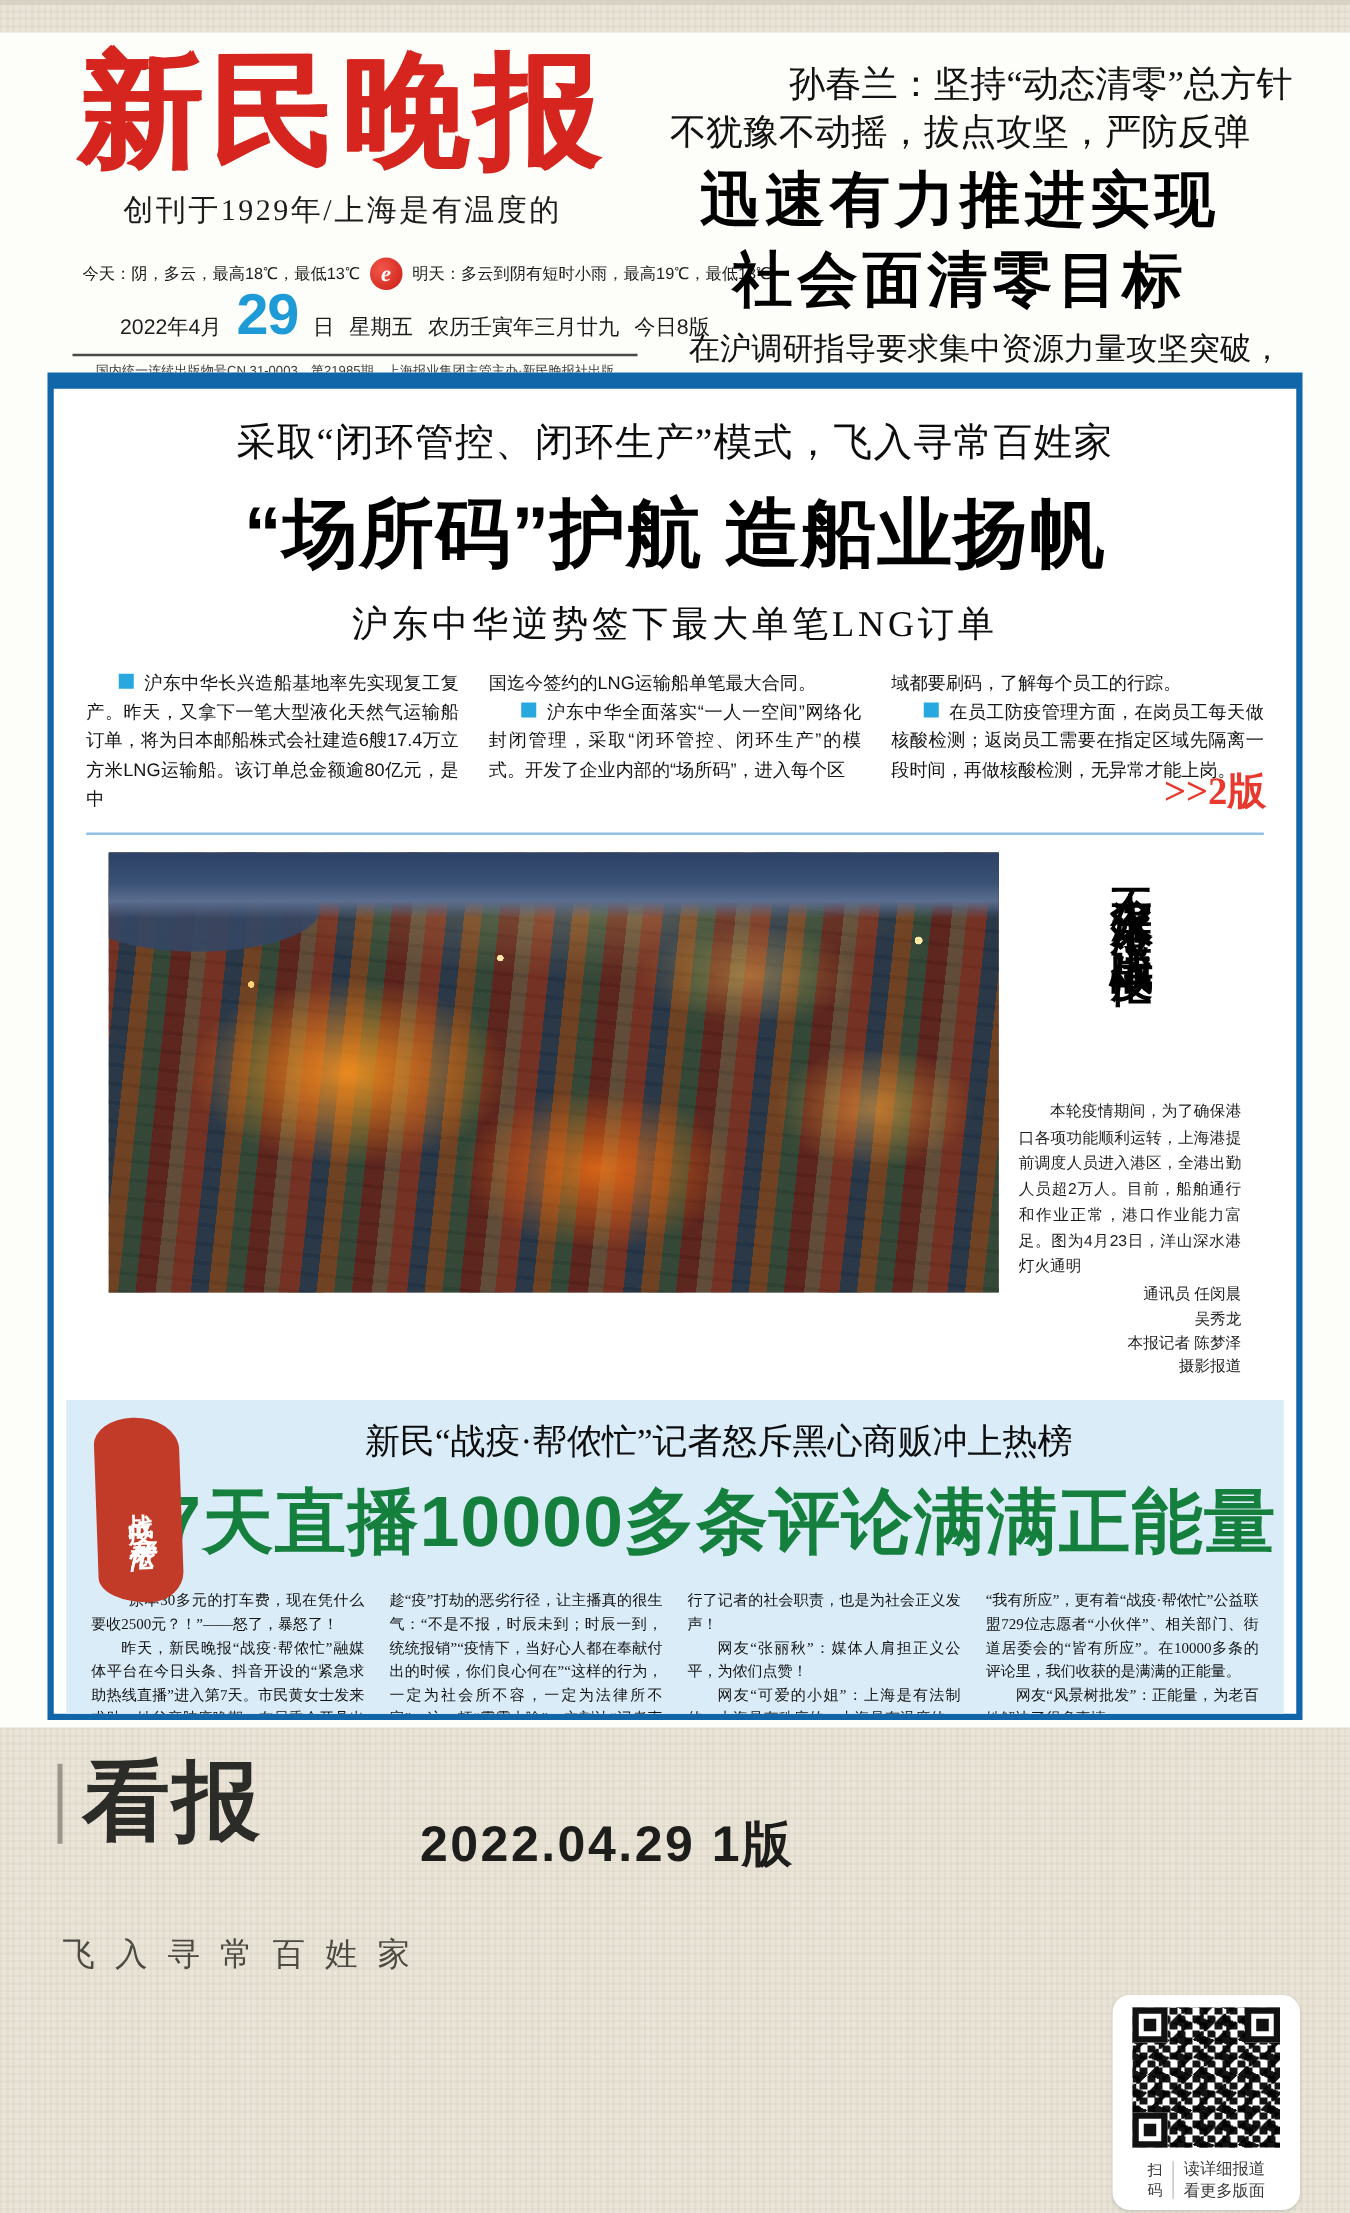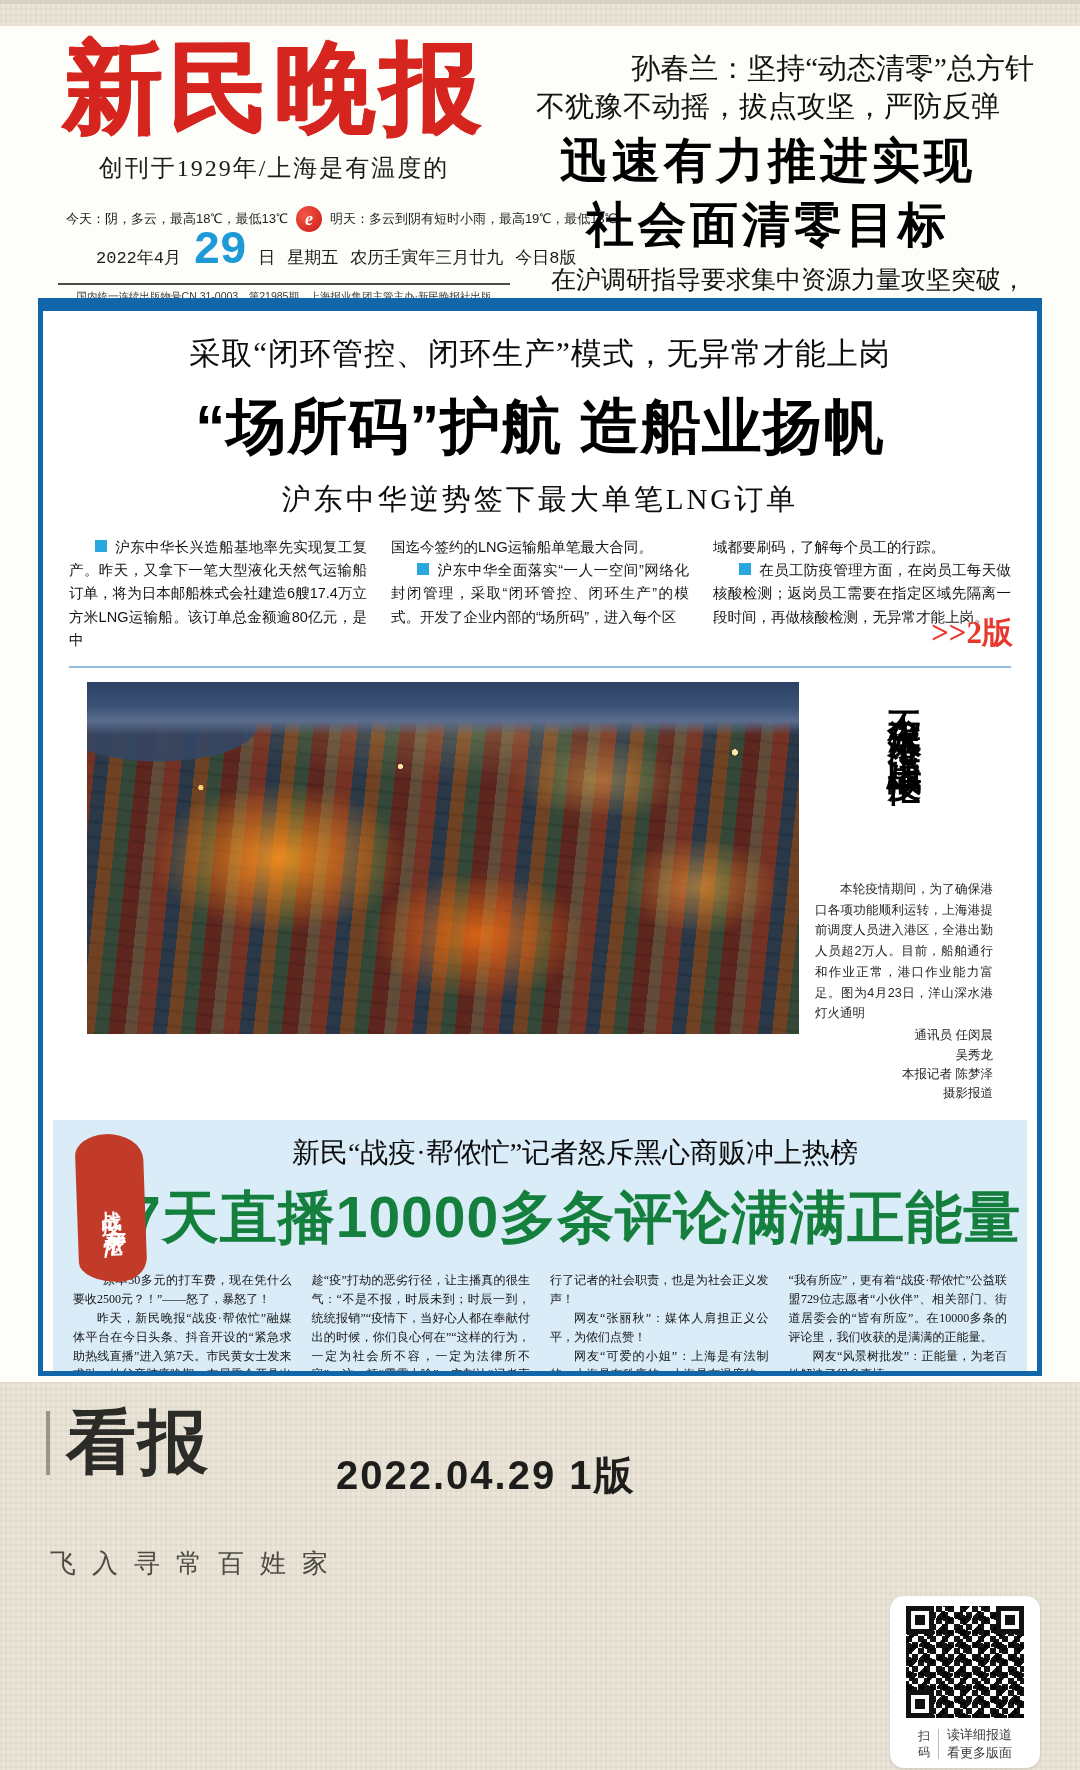--- a/index.html
+++ b/index.html
@@ -20,21 +20,21 @@
   
   .masthead { position:absolute; top:12px; left:48px; width:452px; text-align:center; }
   .masthead-title {
     font-family:"Liberation Serif", serif; font-weight:900; font-size:100px; line-height:1.02;
     color:#d6251f; letter-spacing:6px; text-shadow:2px 0 0 #d6251f, 0 1px 0 #d6251f;
     white-space:nowrap;
   }
   .masthead-slogan { margin-top:12px; font-family:"Liberation Serif", serif; font-size:24px; color:#1c1c1c; letter-spacing:2px; white-space:nowrap; }
   .weather-row { position:absolute; top:180px; left:66px; width:480px; display:flex; align-items:center; gap:8px; font-size:13px; color:#1c1c1c; white-space:nowrap; }
   .logo-e { width:26px; height:26px; border-radius:50%; background:radial-gradient(circle at 35% 35%, #f4574a, #c81a12); color:#fff; font-style:italic; font-weight:bold; font-size:18px; line-height:26px; text-align:center; flex:0 0 auto; font-family:"Liberation Serif", serif; }
-  .date-row { position:absolute; top:206px; left:96px; width:440px; display:flex; align-items:baseline; gap:12px; font-size:17px; color:#1c1c1c; white-space:nowrap;font-family:Liberation Mono, monospace; }
+  .date-row { position:absolute; top:206px; left:96px; width:440px; display:flex; align-items:baseline; gap:12px; font-size:17px; color:#1c1c1c; white-space:nowrap; }
   .date-day { font-size:46px; font-weight:bold; color:#1e9ad6; line-height:.85; letter-spacing:-1px; }
   .header-rule { position:absolute; top:257px; left:58px; width:452px; border-top:2px solid #4a4a4a; }
   .pub-line { position:absolute; top:264px; left:40px; width:488px; text-align:center; font-size:10.5px; color:#3a3a3a; white-space:nowrap; }
 
   .tr { position:absolute; top:24px; left:488px; width:560px; }
   .tr-kicker { font-family:"Liberation Serif", serif; font-size:29px; color:#121212; line-height:1.3; white-space:nowrap; }
   .tr-k1 { text-align:right; padding-right:14px; }
   .tr-k2 { text-align:center; }
   .tr-headline { font-size:48px; font-weight:900; color:#000; letter-spacing:4px; line-height:1.16; margin-top:8px; text-align:center; white-space:nowrap; }
   .tr-deck { font-family:"Liberation Serif", serif; font-size:25px; color:#121212; line-height:1.32; margin-top:10px; white-space:nowrap; }
@@ -161,21 +161,21 @@
       <div class="tr-headline">迅速有力推进实现</div>
       <div class="tr-headline">社会面清零目标</div>
       <div class="tr-deck tr-d1">在沪调研指导要求集中资源力量攻坚突破，</div>
       <div class="tr-deck tr-d2">确保应转尽转日清日结　龚正参加相关活动</div>
       <div class="tr-jump">&gt;&gt;&gt;详见第2版</div>
     </div>
 
     <div class="mainbox">
 
       <div class="lead">
-        <div class="lead-kicker">采取“闭环管控、闭环生产”模式，无异常才能上岗</div>
+        <div class="lead-kicker">采取“闭环管控、闭环生产”模式，飞入寻常百姓家</div>
         <div class="lead-headline">“场所码”护航  造船业扬帆</div>
         <div class="lead-subhead">沪东中华逆势签下最大单笔LNG订单</div>
         <div class="lead-cols">
           <div class="lead-col">
             <p class="b"><span class="bullet"></span><span>沪东中华长兴造船基地率先实现复工复产。昨天，又拿下一笔大型液化天然气运输船订单，将为日本邮船株式会社建造6艘17.4万立方米LNG运输船。该订单总金额逾80亿元，是中</span></p>
           </div>
           <div class="lead-col">
             <p>国迄今签约的LNG运输船单笔最大合同。</p>
             <p class="b"><span class="bullet"></span><span>沪东中华全面落实“一人一空间”网络化封闭管理，采取“闭环管控、闭环生产”的模式。开发了企业内部的“场所码”，进入每个区</span></p>
           </div>

